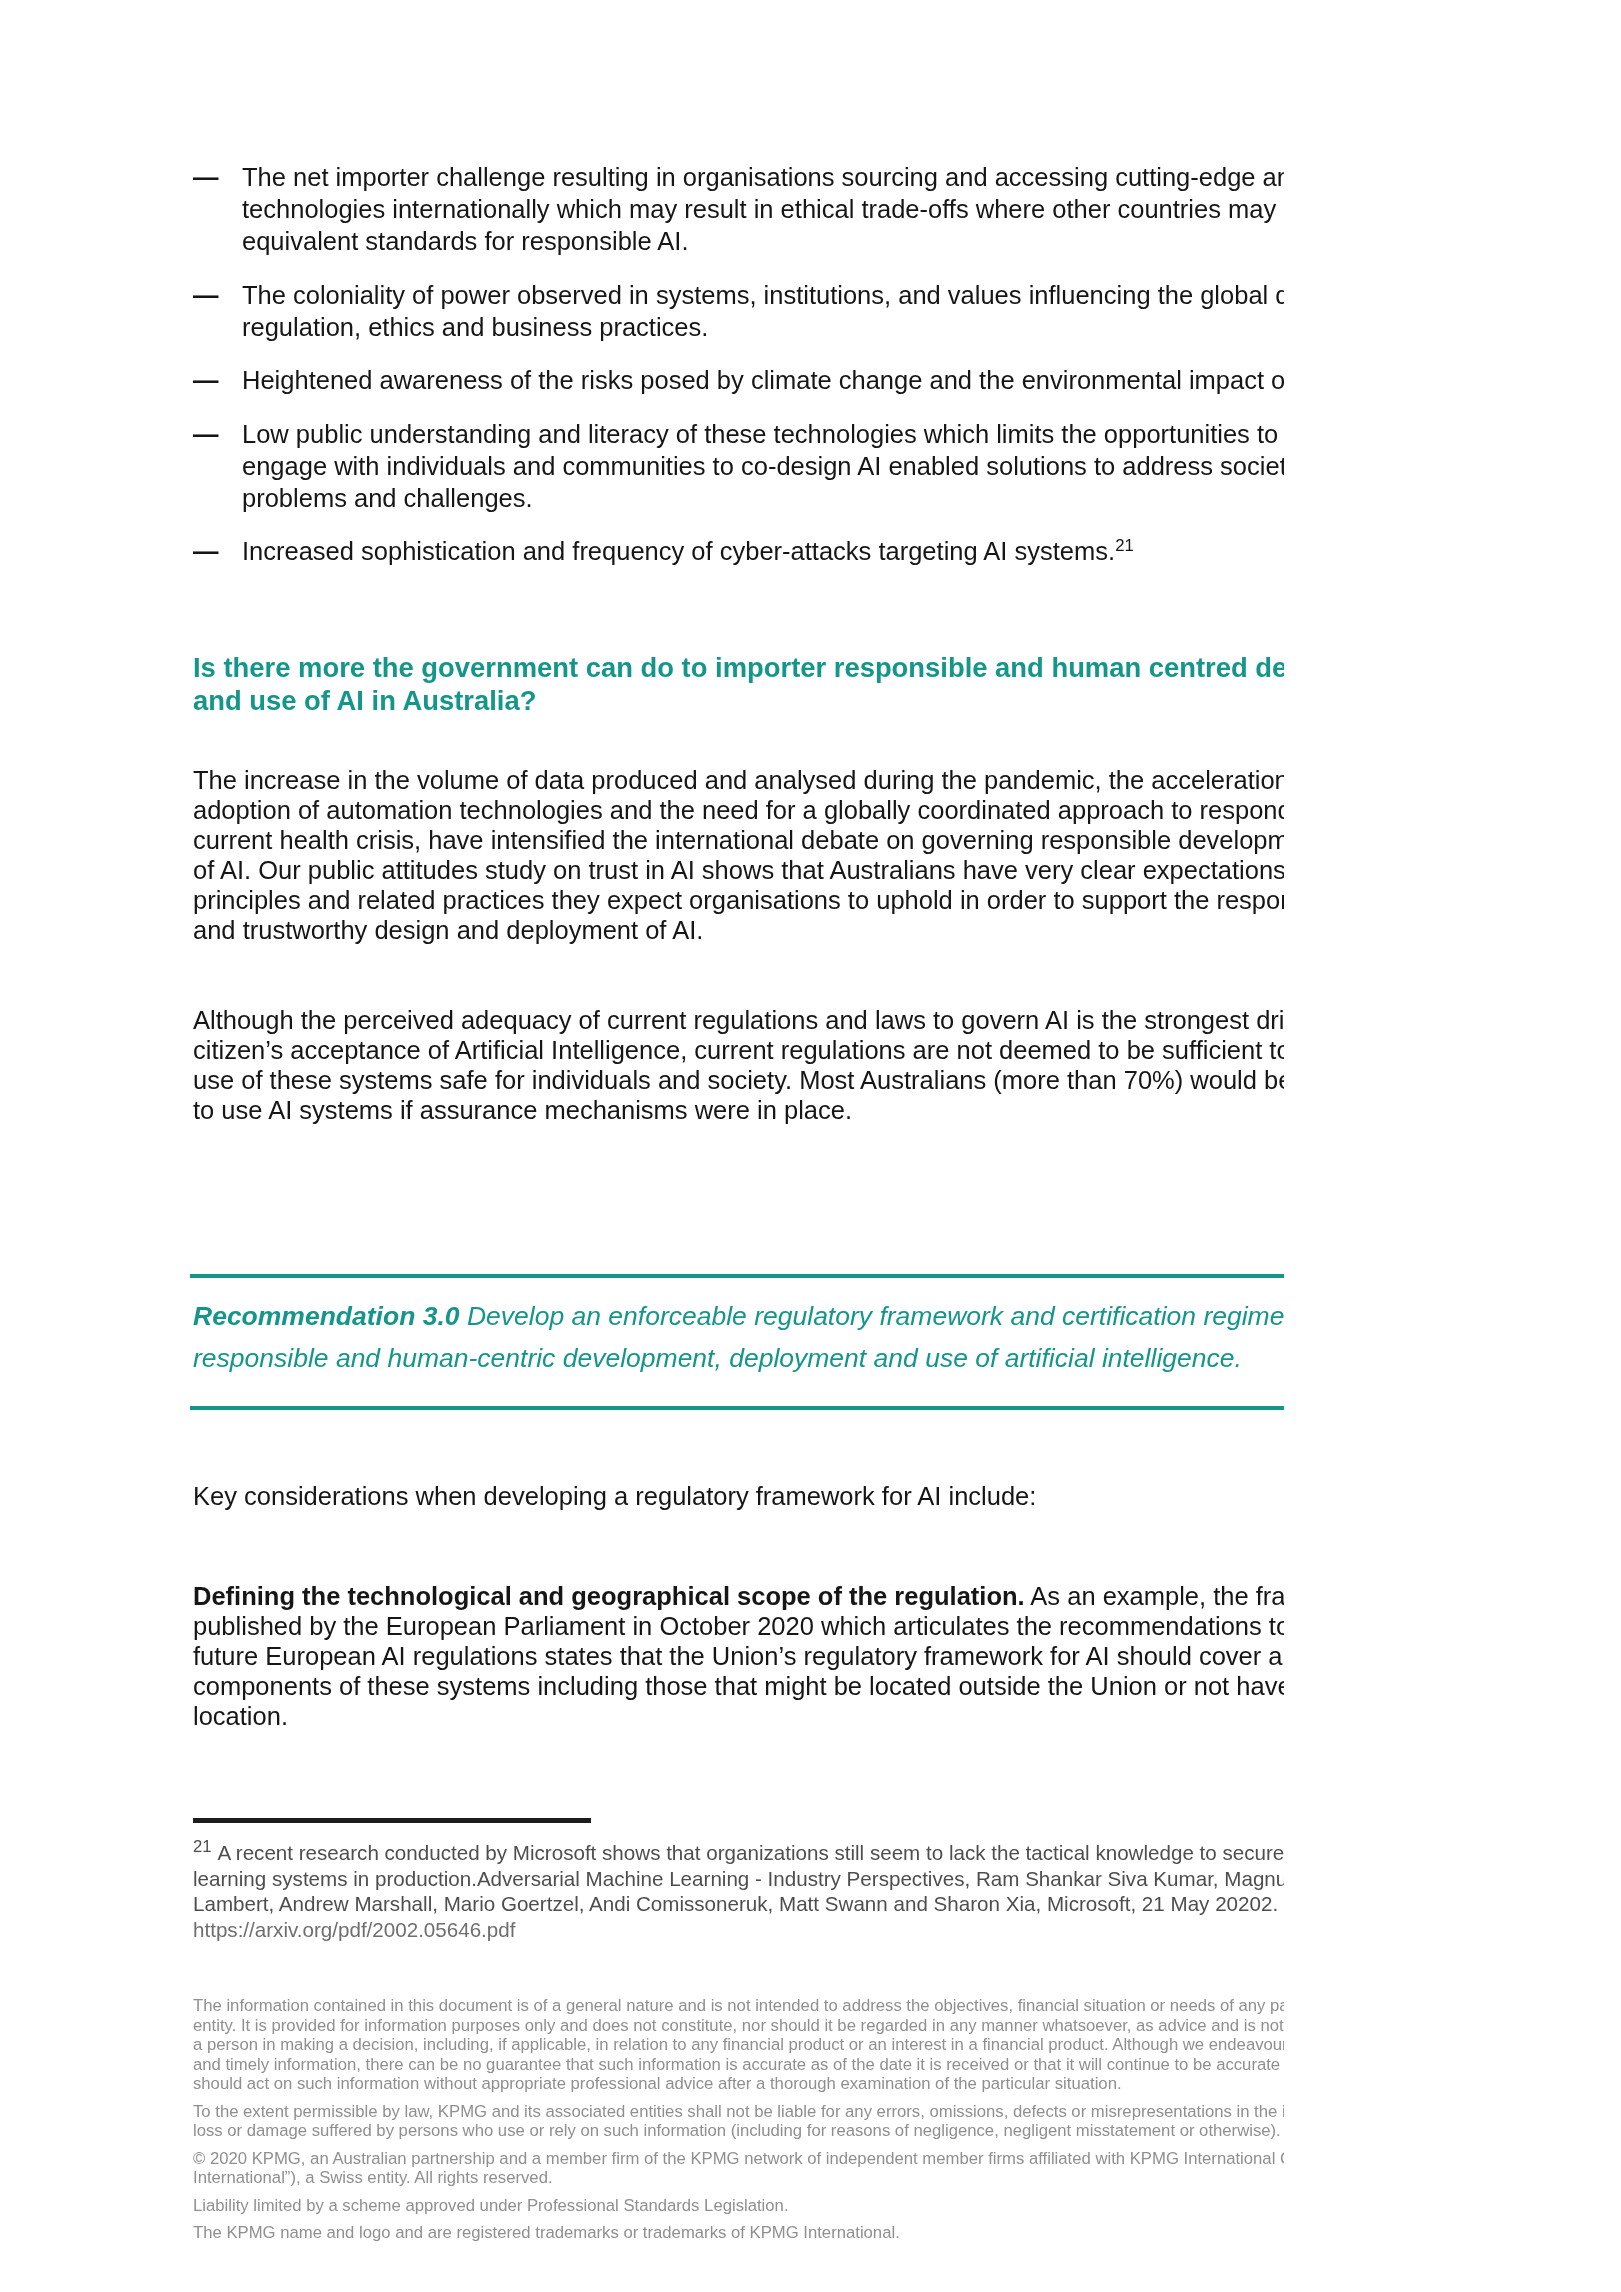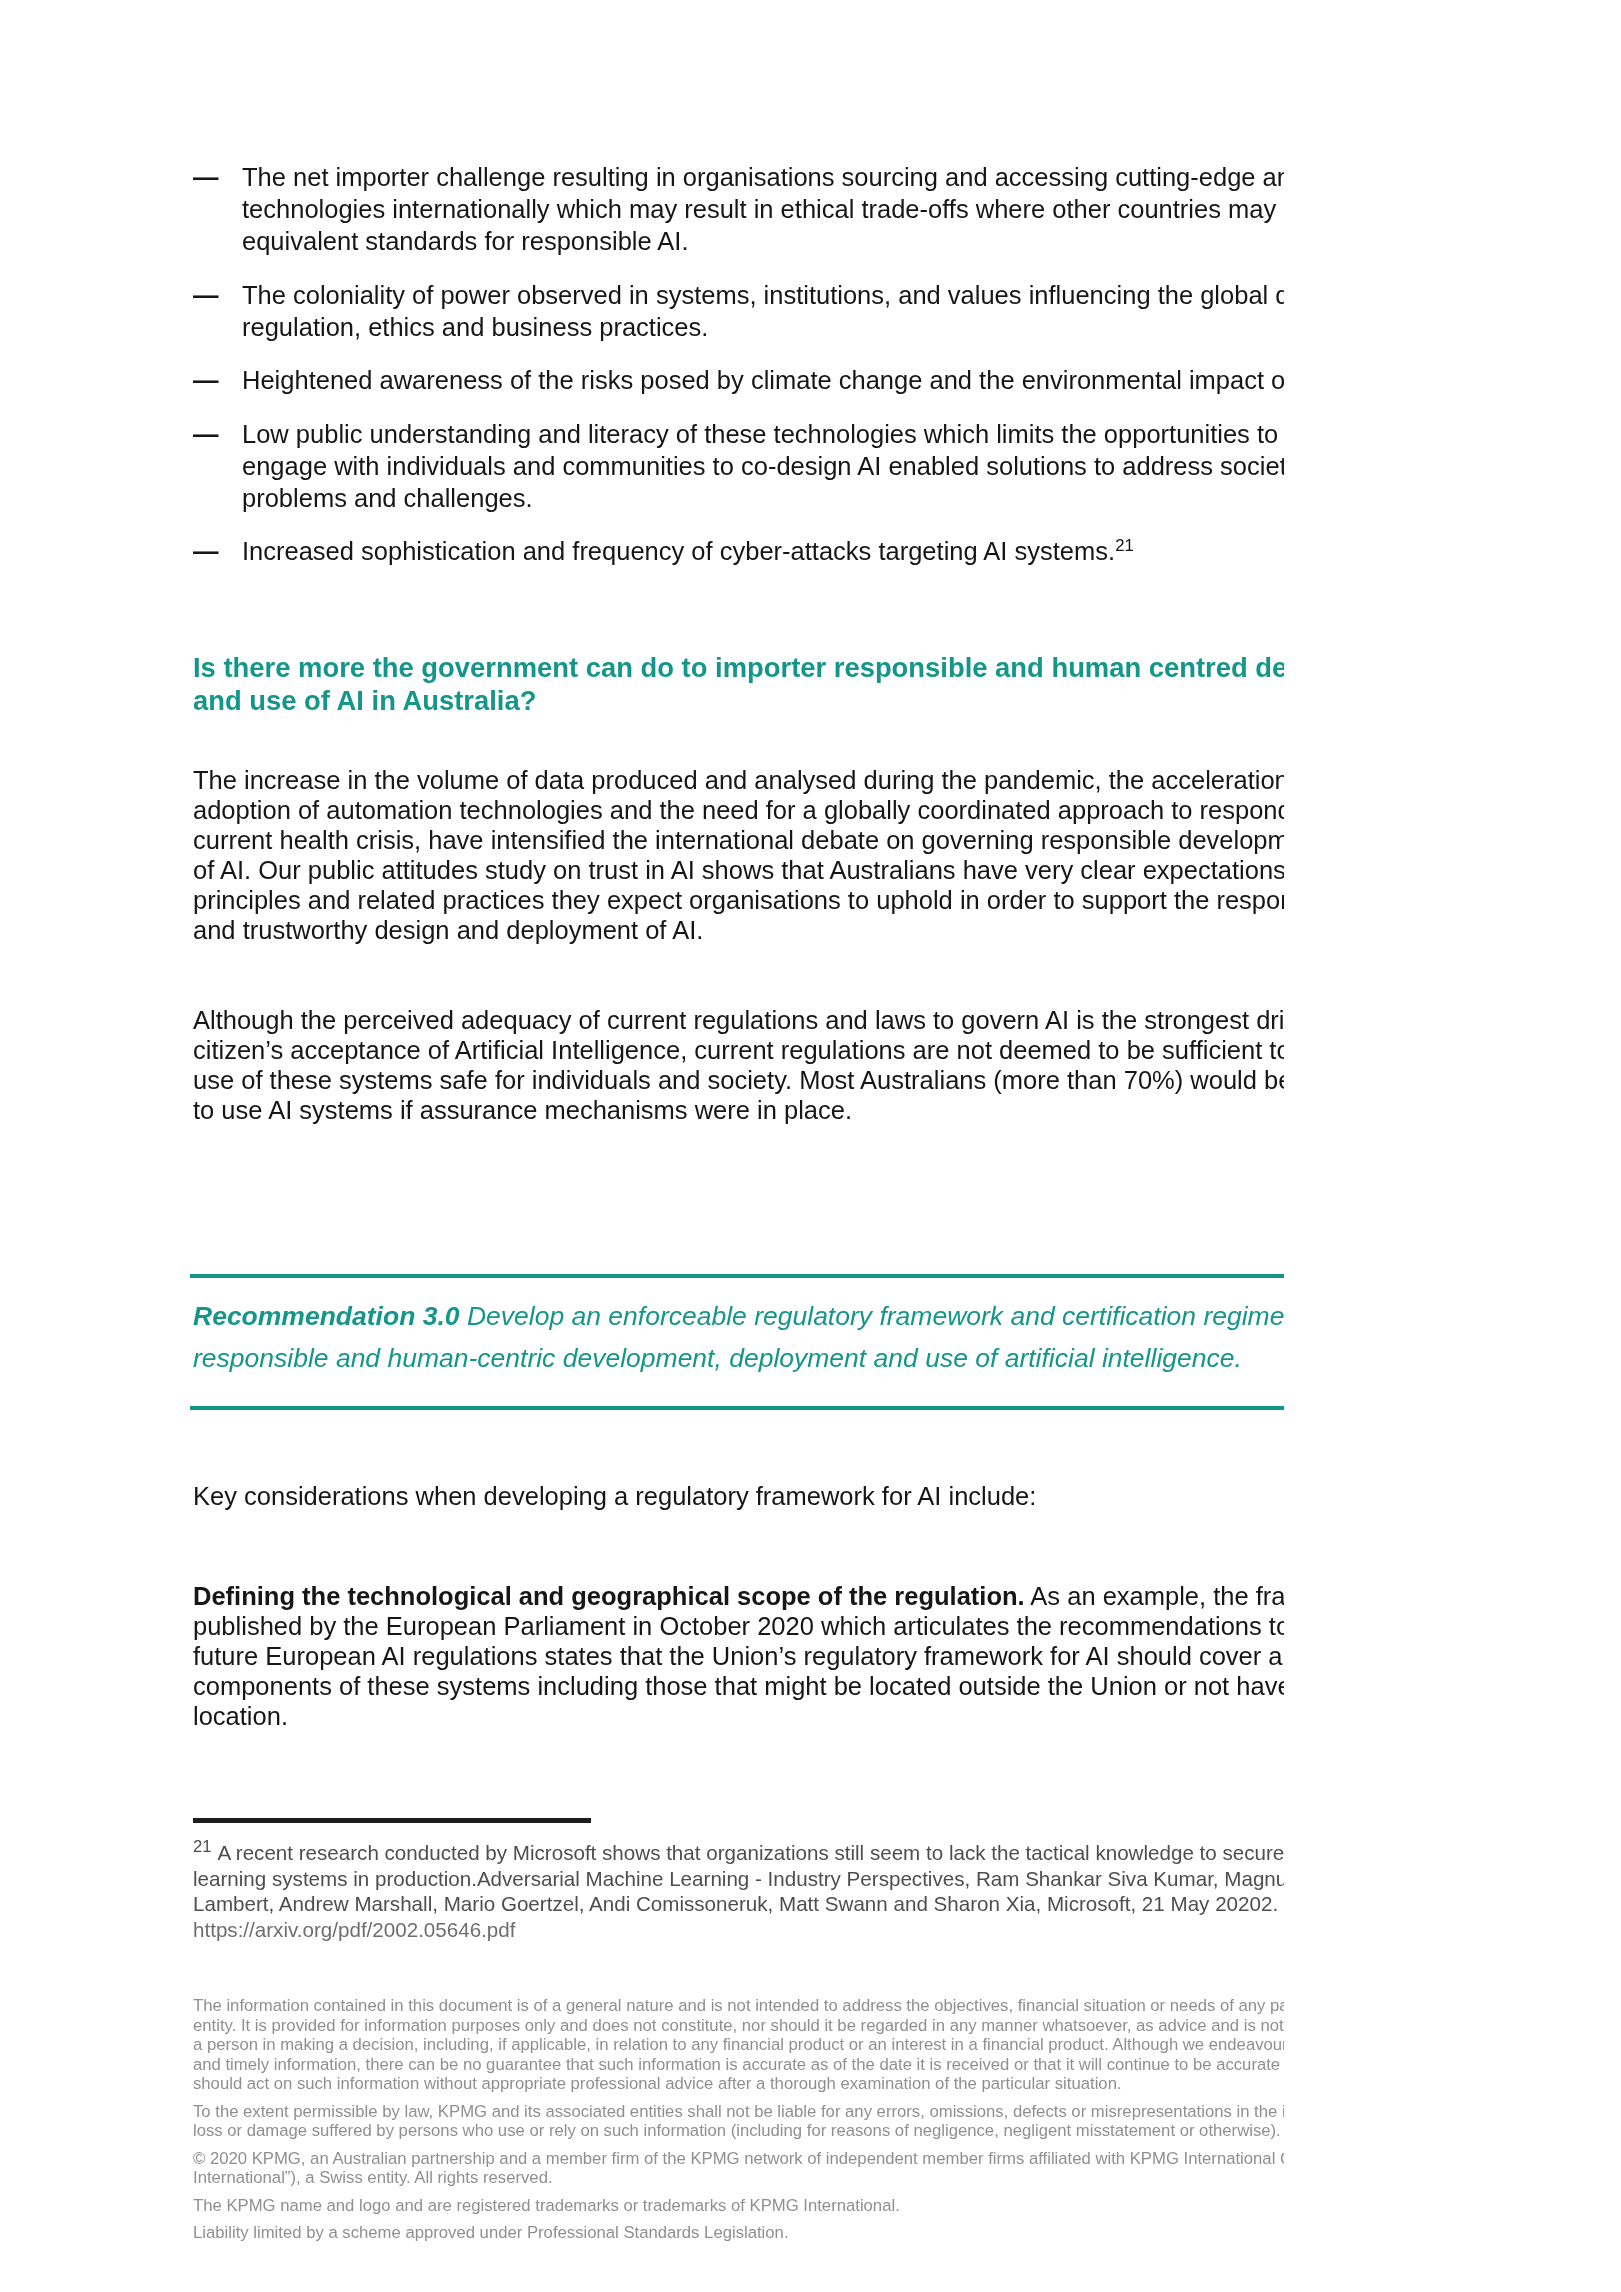--- a/index.html
+++ b/index.html
@@ -176,18 +176,18 @@
 
   <div class="footnote content">
     <sup class="fn-marker">21</sup><span>A recent research conducted by Microsoft shows that organizations still seem to lack the tactical knowledge to secure machine learning systems in production.Adversarial Machine Learning - Industry Perspectives, Ram Shankar Siva Kumar, Magnus Nystrom, John Lambert, Andrew Marshall, Mario Goertzel, Andi Comissoneruk, Matt Swann and Sharon Xia, Microsoft, 21 May 20202.</span>
     <span class="fn-link">https://arxiv.org/pdf/2002.05646.pdf</span>
   </div>
 
   <div class="disclaimer content">
     <p>The information contained in this document is of a general nature and is not intended to address the objectives, financial situation or needs of any particular individual or entity. It is provided for information purposes only and does not constitute, nor should it be regarded in any manner whatsoever, as advice and is not intended to influence a person in making a decision, including, if applicable, in relation to any financial product or an interest in a financial product. Although we endeavour to provide accurate and timely information, there can be no guarantee that such information is accurate as of the date it is received or that it will continue to be accurate in the future. No one should act on such information without appropriate professional advice after a thorough examination of the particular situation.</p>
     <p>To the extent permissible by law, KPMG and its associated entities shall not be liable for any errors, omissions, defects or misrepresentations in the information or for any loss or damage suffered by persons who use or rely on such information (including for reasons of negligence, negligent misstatement or otherwise).</p>
     <p>© 2020 KPMG, an Australian partnership and a member firm of the KPMG network of independent member firms affiliated with KPMG International Cooperative (“KPMG International”), a Swiss entity. All rights reserved.</p>
+    <p>Liability limited by a scheme approved under Professional Standards Legislation.</p>
     <p>The KPMG name and logo and are registered trademarks or trademarks of KPMG International.</p>
-    <p>Liability limited by a scheme approved under Professional Standards Legislation.</p>
   </div>
 
 </div>
 
 
 </body></html>

